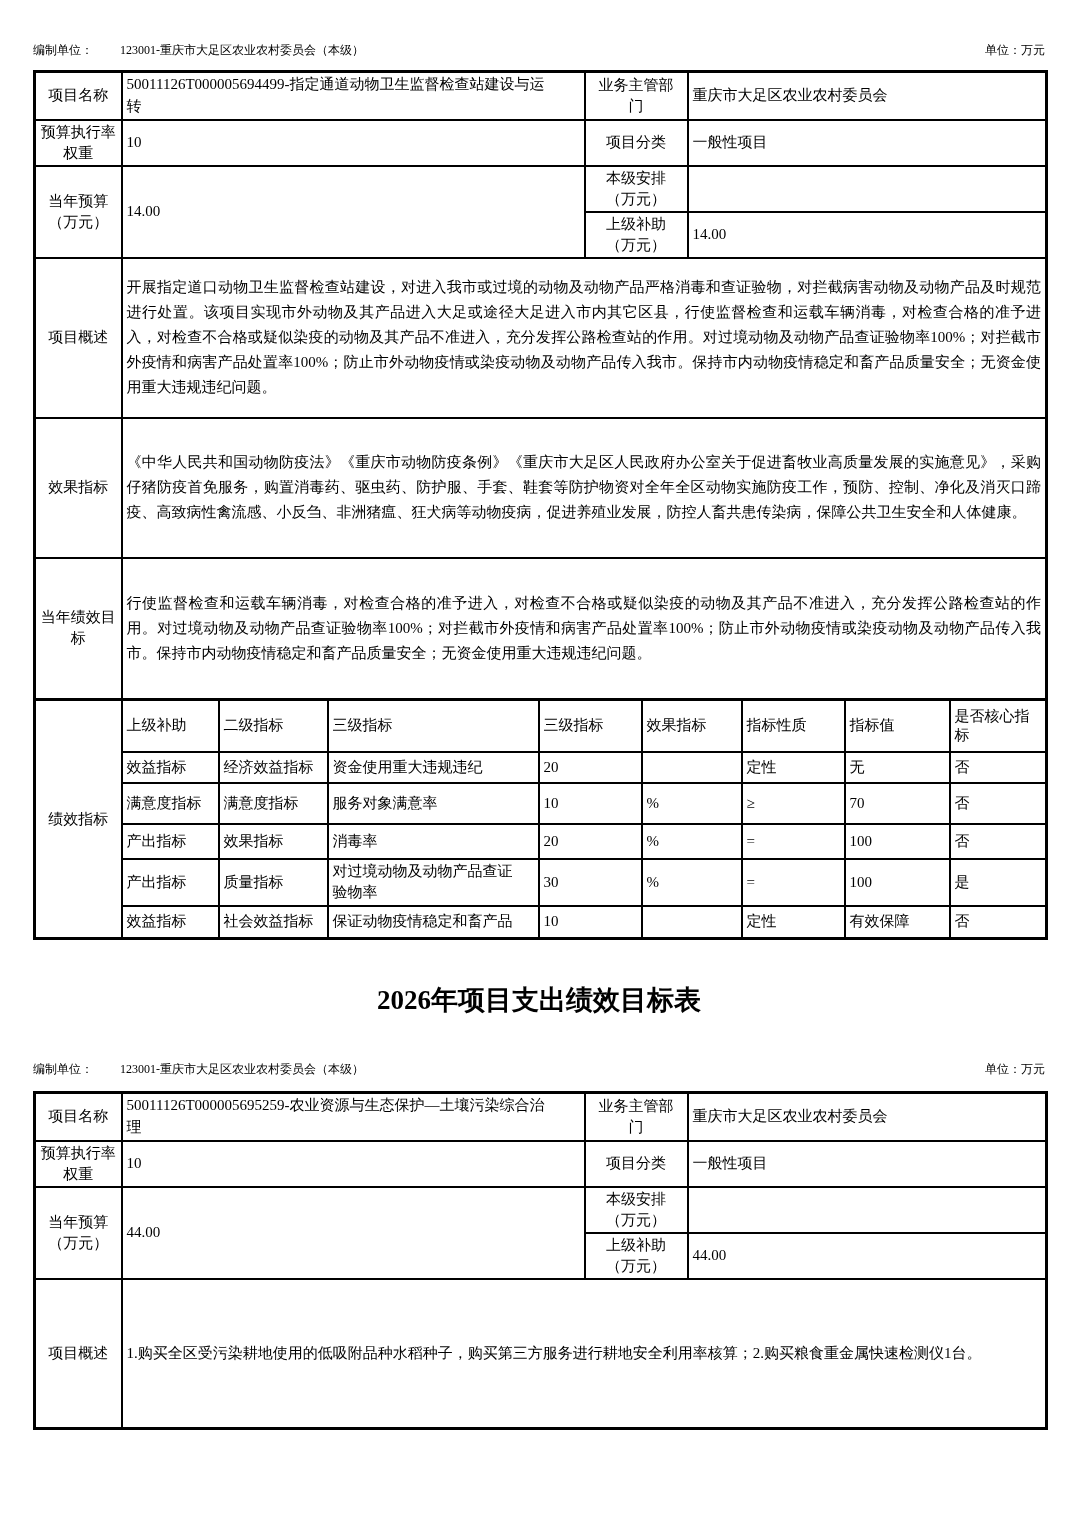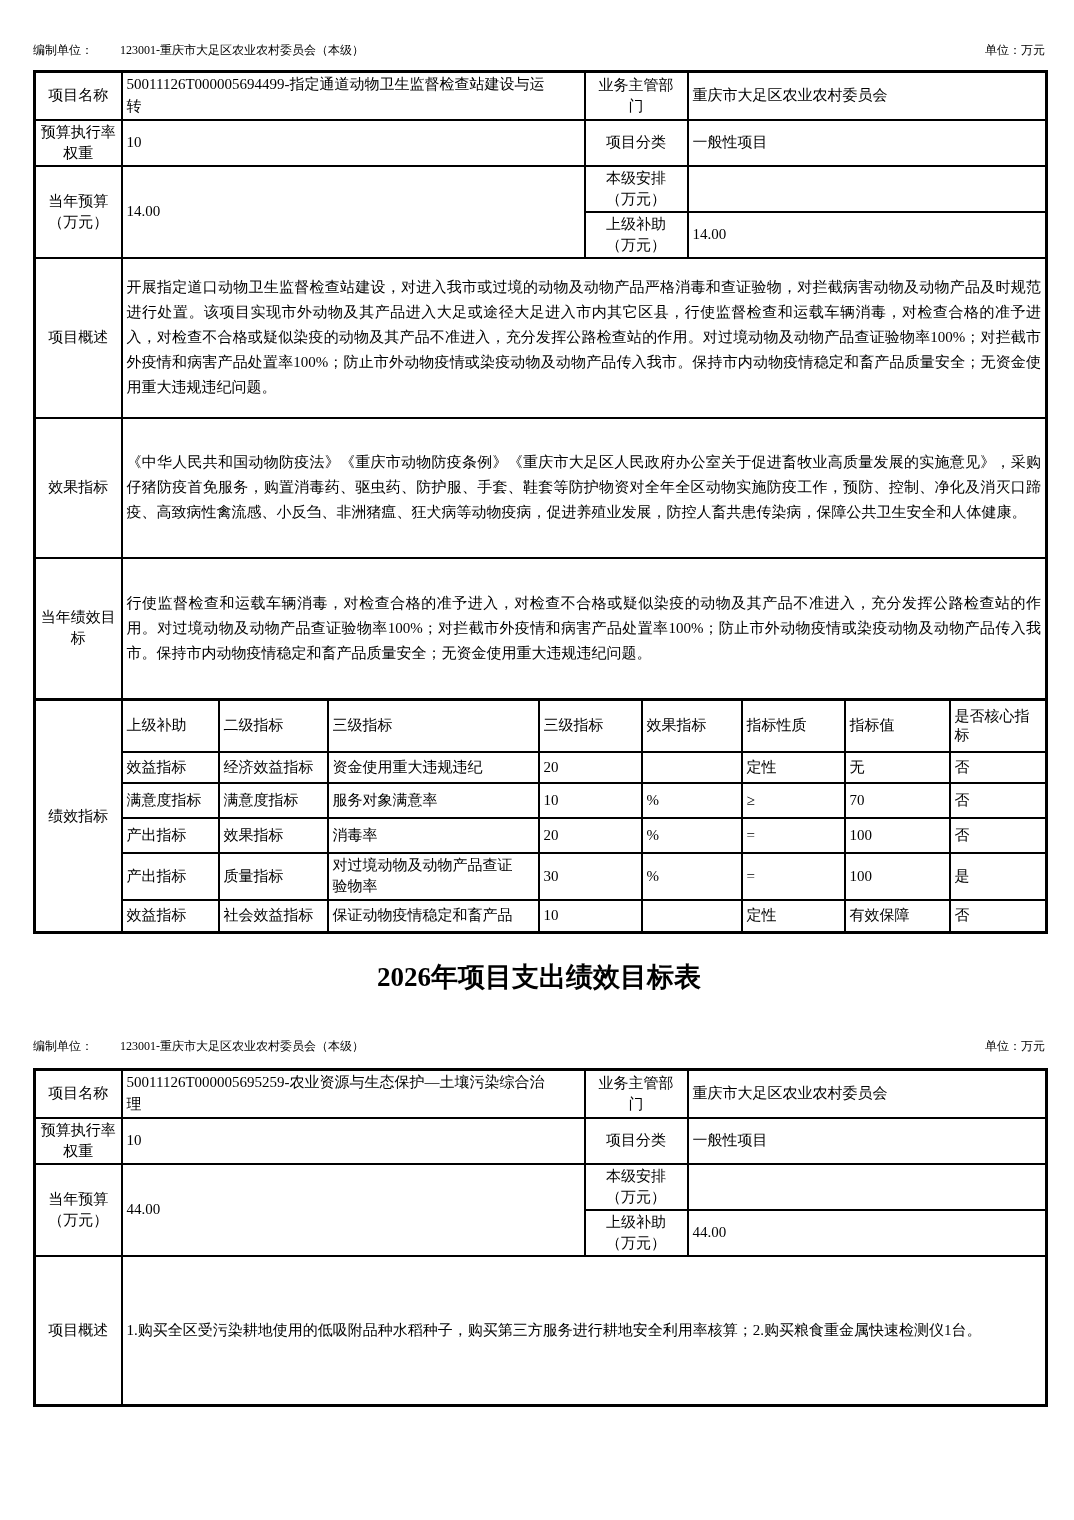--- a/index.html
+++ b/index.html
@@ -36,21 +36,21 @@
     white-space:pre-line;
     overflow:hidden;
   }
   .lbl  { text-align:center; line-height:1.4; }
   .ctr  { text-align:left; }
   .left { text-align:left; line-height:1.45;margin-left:16px; }
   .para { text-align:justify; line-height:25px; padding:3px 6px;margin-left:31px; }
   .indl { text-align:left; padding-left:6px; line-height:1.4; }
 
   .sec-title {
-    width:1012px; margin:24px 0 0 33px;
+    width:1012px; margin:41px 0 0 33px;
     text-align:center;
     font-size:27px; font-weight:bold;
     line-height:38px;
   }
 </style>
 </head>
 <body>
 
 <div class="page">
 
@@ -141,21 +141,21 @@
     <tr style="height:31px">
       <td class="indl">效益指标</td>
       <td class="indl">经济效益指标</td>
       <td class="indl">资金使用重大违规违纪</td>
       <td class="ctr">20</td>
       <td class="ctr"></td>
       <td class="ctr">定性</td>
       <td class="ctr">无</td>
       <td class="ctr">否</td>
     </tr>
-    <tr style="height:35px">
+    <tr style="height:41px">
       <td class="indl">满意度指标</td>
       <td class="indl">满意度指标</td>
       <td class="indl">服务对象满意率</td>
       <td class="ctr">10</td>
       <td class="ctr">%</td>
       <td class="ctr">≥</td>
       <td class="ctr">70</td>
       <td class="ctr">否</td>
     </tr>
     <tr style="height:35px">

